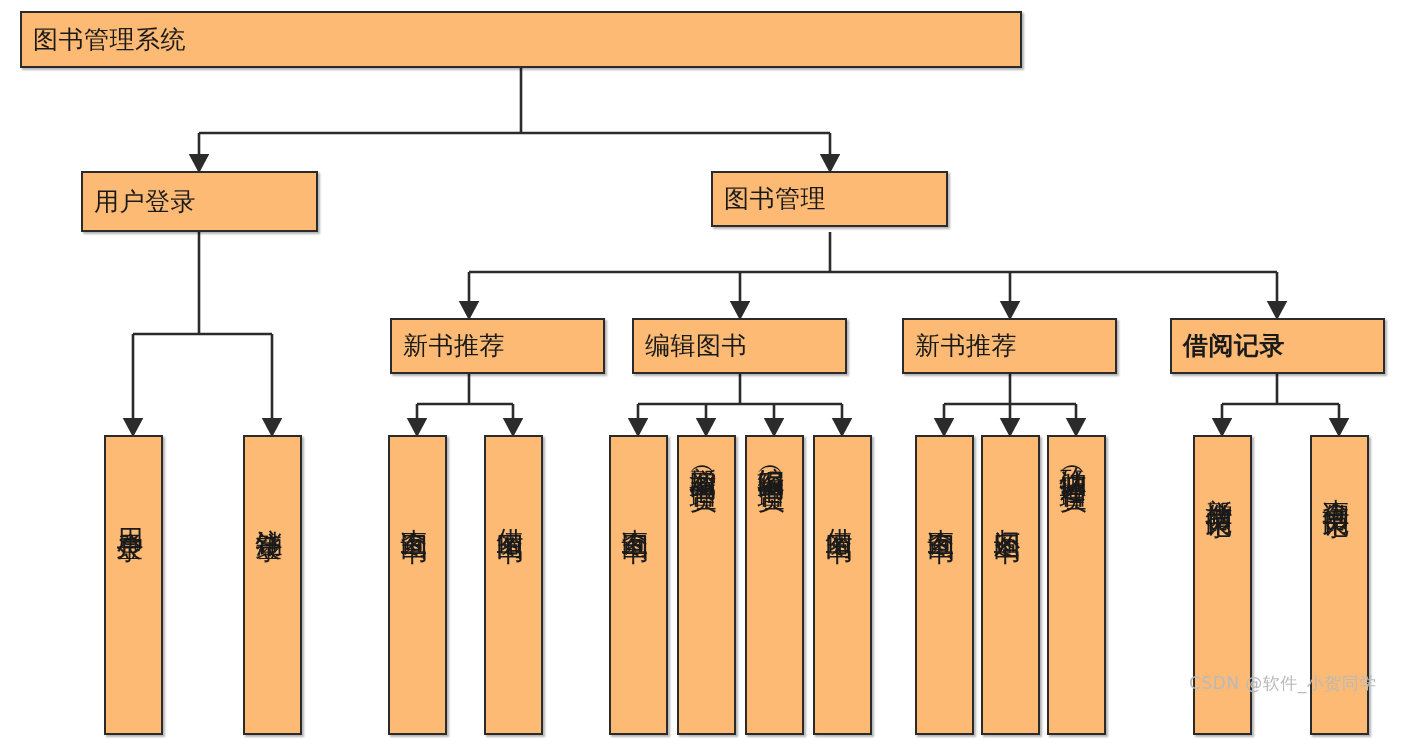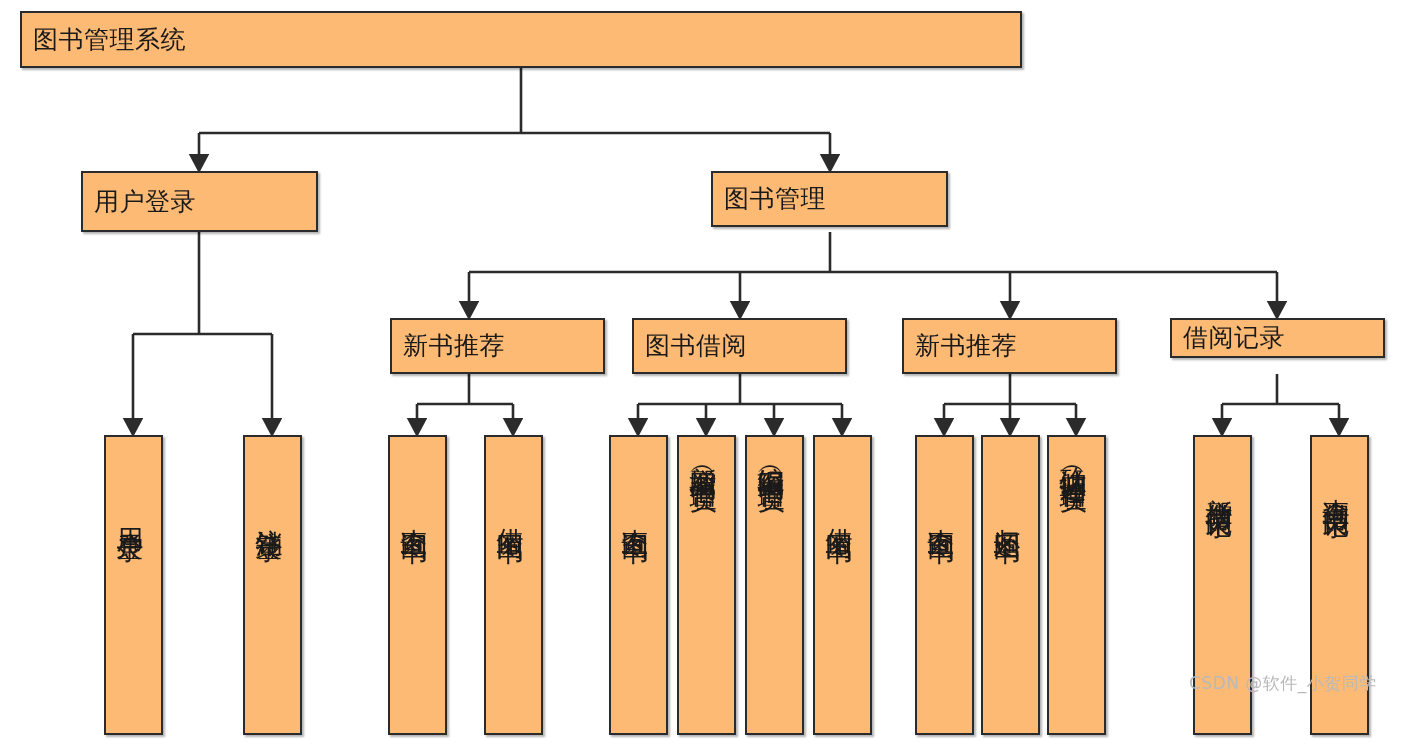--- a/index.html
+++ b/index.html
@@ -135,26 +135,26 @@
     <span class="label">用户登录</span>
   </div>
   <div class="node horiz" style="left:711px; top:171px; width:237px; height:56px;">
     <span class="label">图书管理</span>
   </div>
 
   <div class="node horiz" style="left:362px; top:318px; width:215px; height:56px;margin-left:28px;">
     <span class="label">新书推荐</span>
   </div>
   <div class="node horiz" style="left:632px; top:318px; width:215px; height:56px;">
-    <span class="label">图书借阅</span>
+    <span class="label">编辑图书</span>
   </div>
   <div class="node horiz" style="left:902px; top:318px; width:215px; height:56px;">
     <span class="label">新书推荐</span>
   </div>
-  <div class="node horiz" style="left:1170px; top:318px; width:215px; height:40px;">
+  <div class="node horiz" style="left:1170px; top:318px; width:215px; height:56px;font-weight:bold;">
     <span class="label">借阅记录</span>
   </div>
 
   <div class="node vert" style="left:104px; top:435px; width:59px; height:300px; padding-top:70px;">
     <span class="label">用户登录</span>
   </div>
   <div class="node vert" style="left:243px; top:435px; width:59px; height:300px; padding-top:70px;">
     <span class="label">注销登录</span>
   </div>
 

